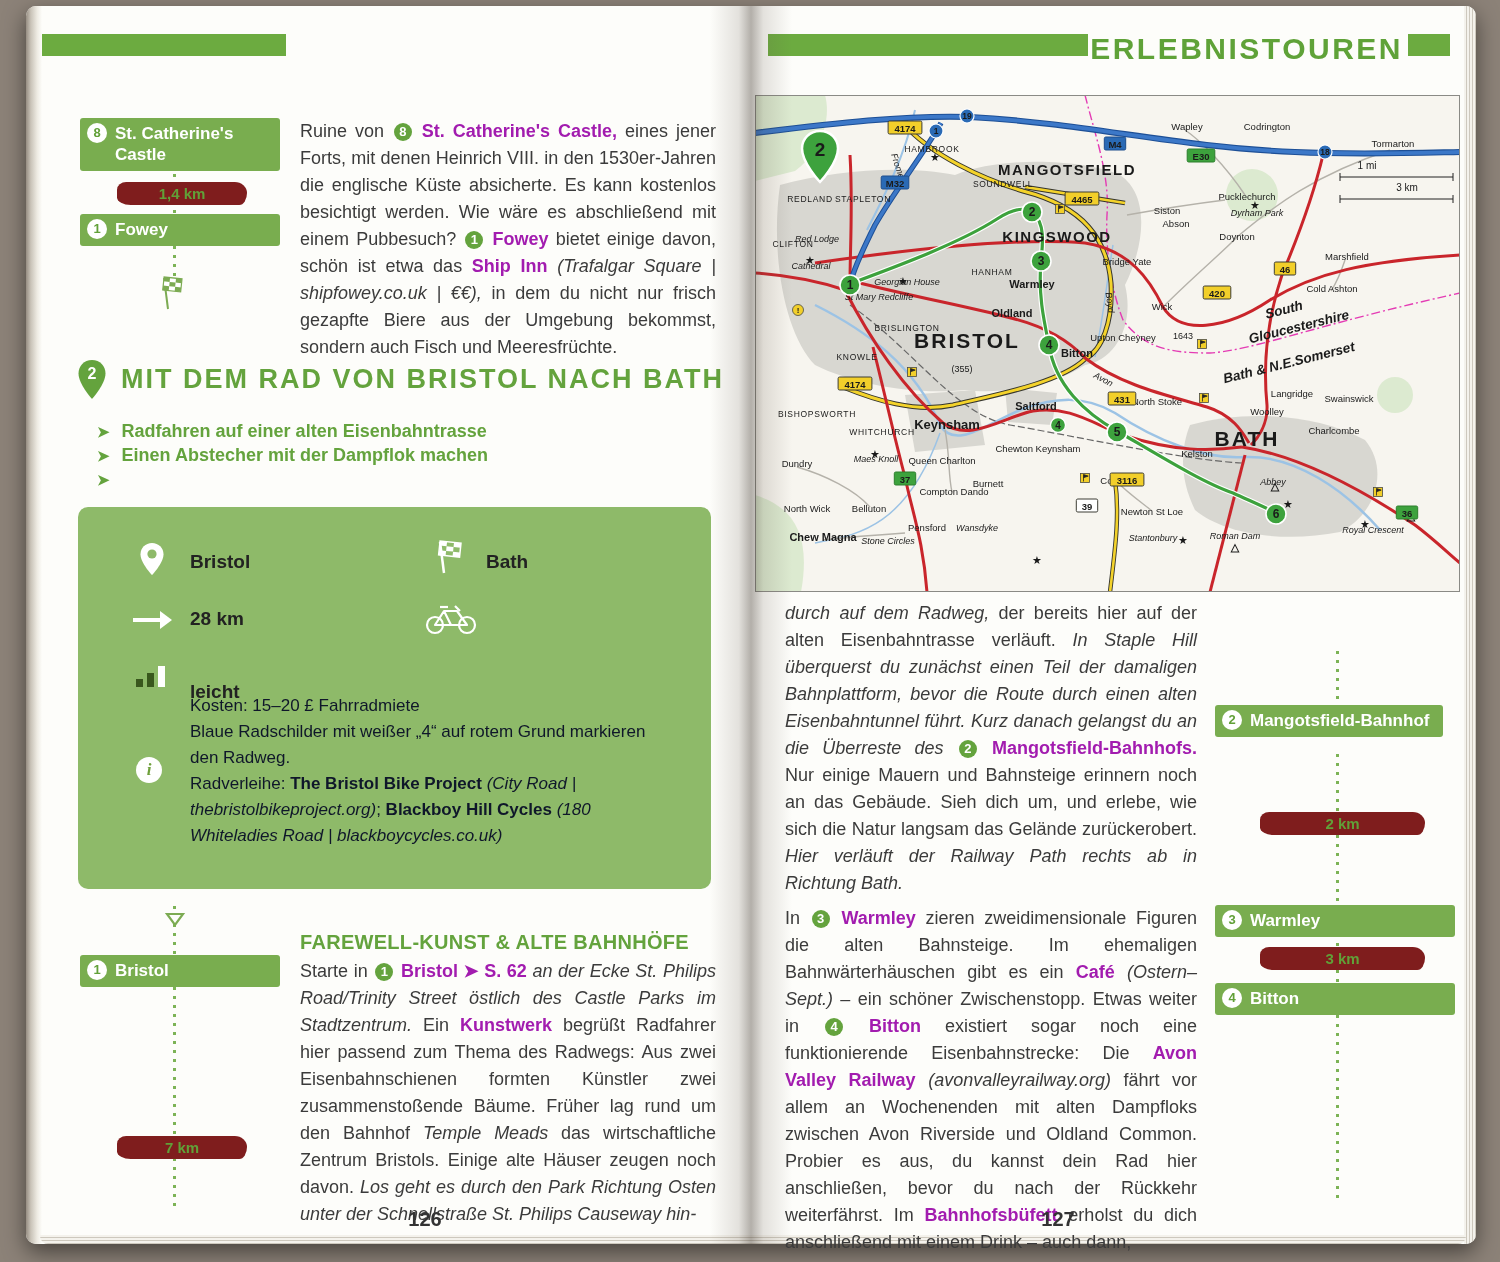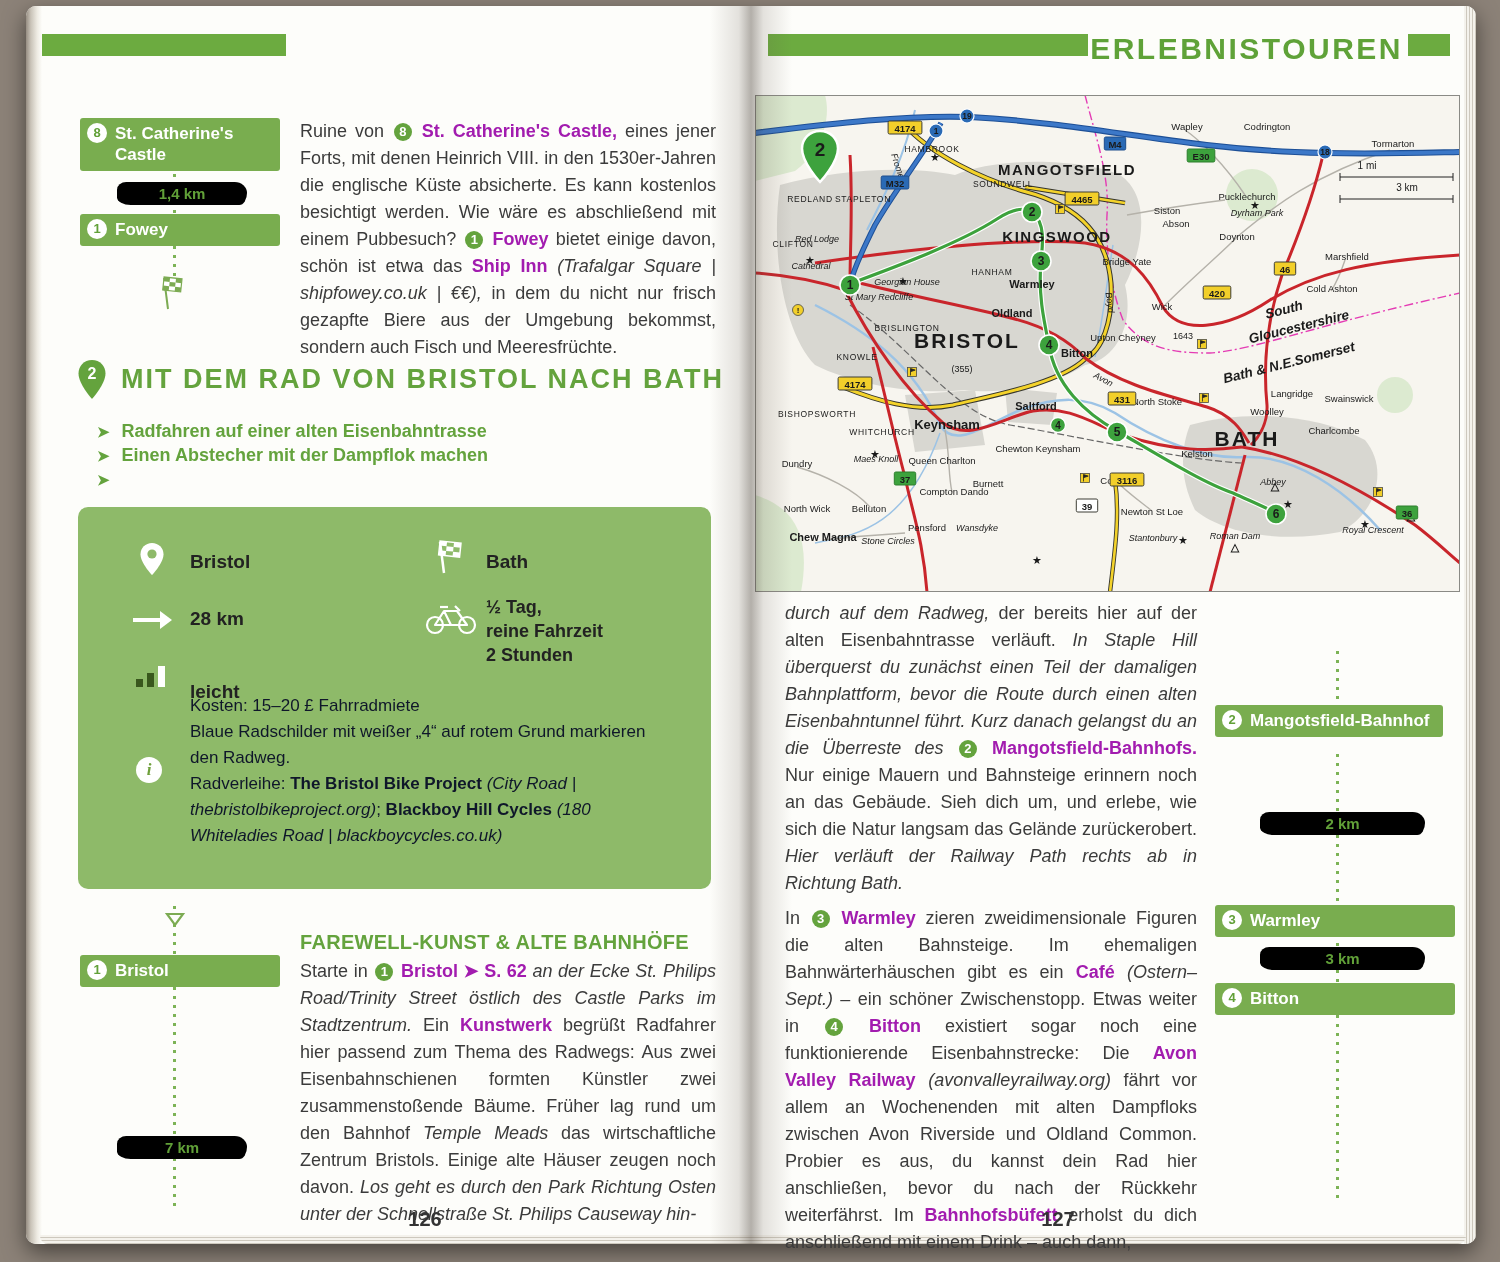--- a/index.html
+++ b/index.html
@@ -15,21 +15,21 @@
   .page{position:absolute;top:0;height:100%}
   .page-l{left:19px;width:706px}
   .page-r{left:729px;width:706px}
 
   .bar{position:absolute;background:#6cab40;height:22px}
   .hdr-title{position:absolute;top:26px;right:58px;color:#5fa238;font-weight:bold;font-size:30px;letter-spacing:2.5px}
 
   
   .gbox{position:absolute;background:#79ad4f;color:#fff;font-weight:bold;font-size:17px;line-height:21px;padding:5px 8px 6px 7px;border-radius:3px;display:flex;gap:8px;align-items:flex-start;z-index:2}
   .chip{flex:0 0 auto;width:20px;height:20px;border-radius:50%;background:#fff;color:#61a038;font-size:13px;font-weight:bold;text-align:center;line-height:20px}
-  .wash{position:absolute;background:#000000;color:#61a038;font-weight:bold;font-size:15px;text-align:center;padding:3px 0;border-radius:12px 16px 10px 18px/10px 14px 16px 10px;z-index:2}
+  .wash{position:absolute;background:#7f1d1d;color:#61a038;font-weight:bold;font-size:15px;text-align:center;padding:3px 0;border-radius:12px 16px 10px 18px/10px 14px 16px 10px;z-index:2}
   .vdots{position:absolute;width:3px;z-index:1;background-image:repeating-linear-gradient(to bottom,#7cb355 0 3px,rgba(0,0,0,0) 3px 9px)}
   .tri{position:absolute;z-index:2}
 
   
   .para{position:absolute;font-size:18px;line-height:27px;color:#3b3b3b;text-align:justify}
   .st-i{font-style:italic}
   .st-b{font-weight:bold}
   .st-gb{color:#a21caf;font-weight:bold}
   .st-num{display:inline-block;width:18px;height:18px;margin:0 2px;border-radius:50%;background:#64a33d;color:#fff;font-size:13px;font-weight:bold;line-height:18px;text-align:center;font-style:normal;vertical-align:1px}
   .sec-h{position:absolute;color:#64a33d;font-weight:bold;font-size:20px;letter-spacing:.3px}
@@ -146,23 +146,20 @@
           <path d="M30 2 L42 11 L30 20 Z" fill="#fff"></path>
       </svg>
       <div class="ib-label" style="left:112px;top:101px">28 km</div>
       <svg class="ib-ico" style="left:346px;top:94px" width="54" height="34" viewBox="0 0 54 34">
         <circle cx="11" cy="24" r="8" fill="none" stroke="#fff" stroke-width="2.2"></circle>
         <circle cx="43" cy="24" r="8" fill="none" stroke="#fff" stroke-width="2.2"></circle>
         <path d="M11 24 L20 10 L33 10 L43 24 Z M20 10 L27 24 L11 24" fill="none" stroke="#fff" stroke-width="2.2" stroke-linejoin="round"></path>
         <line x1="16" y1="6" x2="24" y2="6" stroke="#fff" stroke-width="2.2"></line>
         <line x1="31" y1="5" x2="36" y2="10" stroke="#fff" stroke-width="2.2"></line>
       </svg>
-      <div class="ib-duration" style="left:408px;top:88px">½ Tag,
-reine Fahrzeit
-2 Stunden</div>
       <svg class="ib-ico" style="left:56px;top:156px" width="34" height="26" viewBox="0 0 34 26">
         <rect x="2" y="16" width="7" height="8" fill="#39571d"></rect>
         <rect x="13" y="10" width="7" height="14" fill="#39571d"></rect>
         <rect x="24" y="3" width="7" height="21" fill="#fff"></rect>
       </svg>
       <div class="ib-label" style="left:112px;top:174px">leicht</div>
       <div class="ib-info-icon">i</div>
       <div class="ib-notes">
         <div><span>Kosten: 15–20 £ Fahrradmiete</span></div>
         <div><span>Blaue Radschilder mit weißer „4“ auf rotem Grund markieren den Radweg.</span></div>

